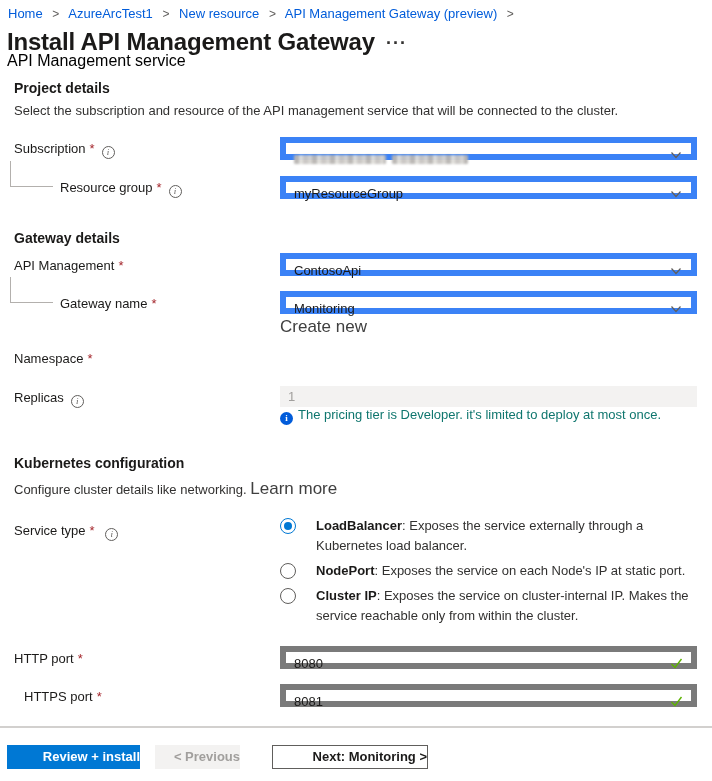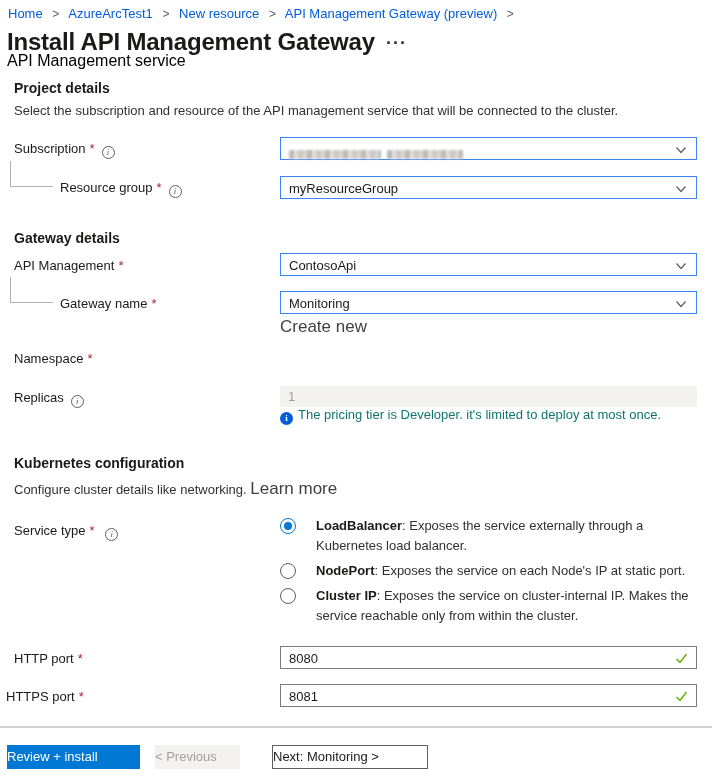--- a/index.html
+++ b/index.html
@@ -25,21 +25,21 @@
   .req::after { content:"*"; color:#a4262c; margin-left:4px; font-size:13px; }
   .info-icon { display:inline-block; width:13px; height:13px; margin-left:7px; border:1px solid #605e5c;
                border-radius:50%; font-size:9px; line-height:11px; text-align:center; color:#605e5c;
                font-family:"Liberation Serif", serif; font-style:italic; vertical-align:-2px; cursor:default; }
   .info-icon::after { content:"i"; }
 
   
   .connector { position:absolute; border-left:1px solid #b3b0ad; border-bottom:1px solid #b3b0ad; }
 
   
-  .ctrl { position:absolute; left:280px; width:417px; height:23px; background:#fff; border:1px solid #3b82f6; }
+  .ctrl { position:absolute; left:280px; width:417px; height:23px; background:#fff; border:6px solid #3b82f6; }
   .ctrl.gray-border { border-color:#7a7a7a; }
   .ctrl .val { position:absolute; left:8px; top:4px; font-size:13px; color:#1b1a19; white-space:nowrap; }
   .ctrl.disabled { background:#f3f2f1; border:none; height:21px; }
   .ctrl.disabled .val { color:#a19f9d; top:3px; }
   .chevron { position:absolute; right:9px; top:6px; width:12px; height:12px; }
   .check { position:absolute; right:8px; top:5px; width:13px; height:13px; }
 
   .redacted-wrap { position:absolute; left:8px; top:7px; }
   .redacted-blob { display:inline-block; height:9px; border-radius:1px; margin-right:6px;
     background:repeating-linear-gradient(90deg,#b9b6b3 0 5px,#e0deda 5px 9px,#c9c6c3 9px 14px,#d6d4d0 14px 18px);
@@ -59,21 +59,21 @@
   .radio-group { position:absolute; left:280px; top:516px; width:420px; }
   .radio-option { display:flex; gap:20px; margin-bottom:5px; align-items:flex-start; cursor:pointer; }
   .radio { width:16px; height:16px; border:1px solid #605e5c; border-radius:50%; flex-shrink:0; margin-top:2px; background:#fff; }
   .radio.selected { border-color:#0078d4; }
   .radio .dot { display:block; width:8px; height:8px; margin:3px; border-radius:50%; background:#0078d4; }
   .radio-text { font-size:13px; line-height:20px; width:390px; color:#323130; }
   .radio-text b { color:#1b1a19; }
 
   
   .footer-divider { position:absolute; left:0; top:726px; width:712px; height:2px; background:#d2d0ce; }
-  .btn { position:absolute; top:745px; height:24px; font-size:13px; font-weight:400; text-align:left;
+  .btn { position:absolute; top:745px; height:24px; font-size:13px; font-weight:700; text-align:right;
          line-height:24px; cursor:pointer; border:none; padding:0; font-family:"Liberation Sans", sans-serif; }
   .btn-primary { left:7px; width:133px; background:#0078d4; color:#fff; }
   .btn-disabled { left:155px; width:85px; background:#f3f2f1; color:#a19f9d; cursor:default; }
   .btn-secondary { left:272px; width:156px; background:#fff; border:1px solid #605e5c; color:#1b1a19; line-height:22px; }
 </style>
 </head>
 <body>
 
 <div class="page">
 
@@ -183,21 +183,21 @@
   <div class="field-label" style="left:14px; top:651px">
     <span class="req">HTTP port</span>
   </div>
   <div class="ctrl gray-border" style="top:646px">
     <span class="val">8080</span>
     <svg class="check" viewBox="0 0 13 13">
         <path d="M1.5 7 L5 10.5 L11.5 2" fill="none" stroke="#5db300" stroke-width="1.4"></path>
       </svg>
   </div>
 
-  <div class="field-label" style="left:6px; top:689px">
+  <div class="field-label" style="left:24px; top:689px">
     <span class="req">HTTPS port</span>
   </div>
   <div class="ctrl gray-border" style="top:684px">
     <span class="val">8081</span>
     <svg class="check" viewBox="0 0 13 13">
         <path d="M1.5 7 L5 10.5 L11.5 2" fill="none" stroke="#5db300" stroke-width="1.4"></path>
       </svg>
   </div>
 
   <div class="footer-divider"></div>

